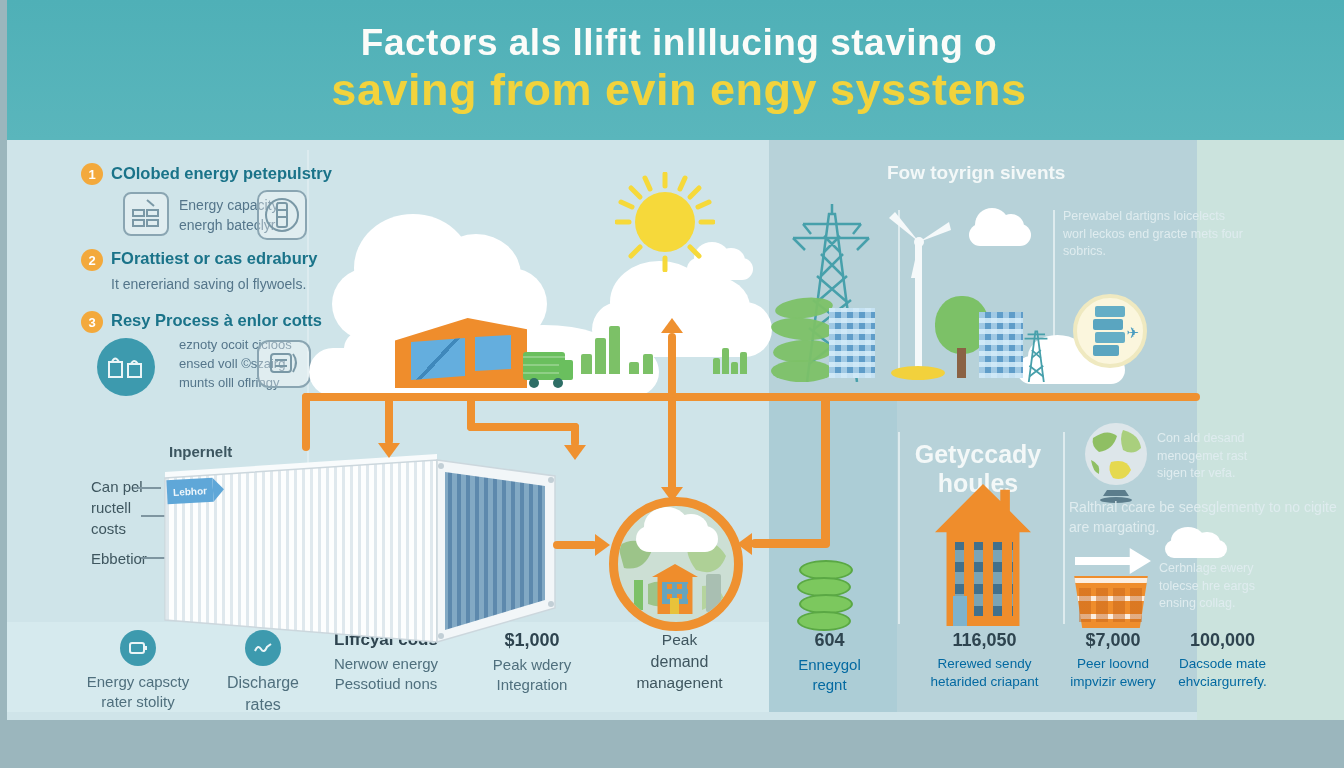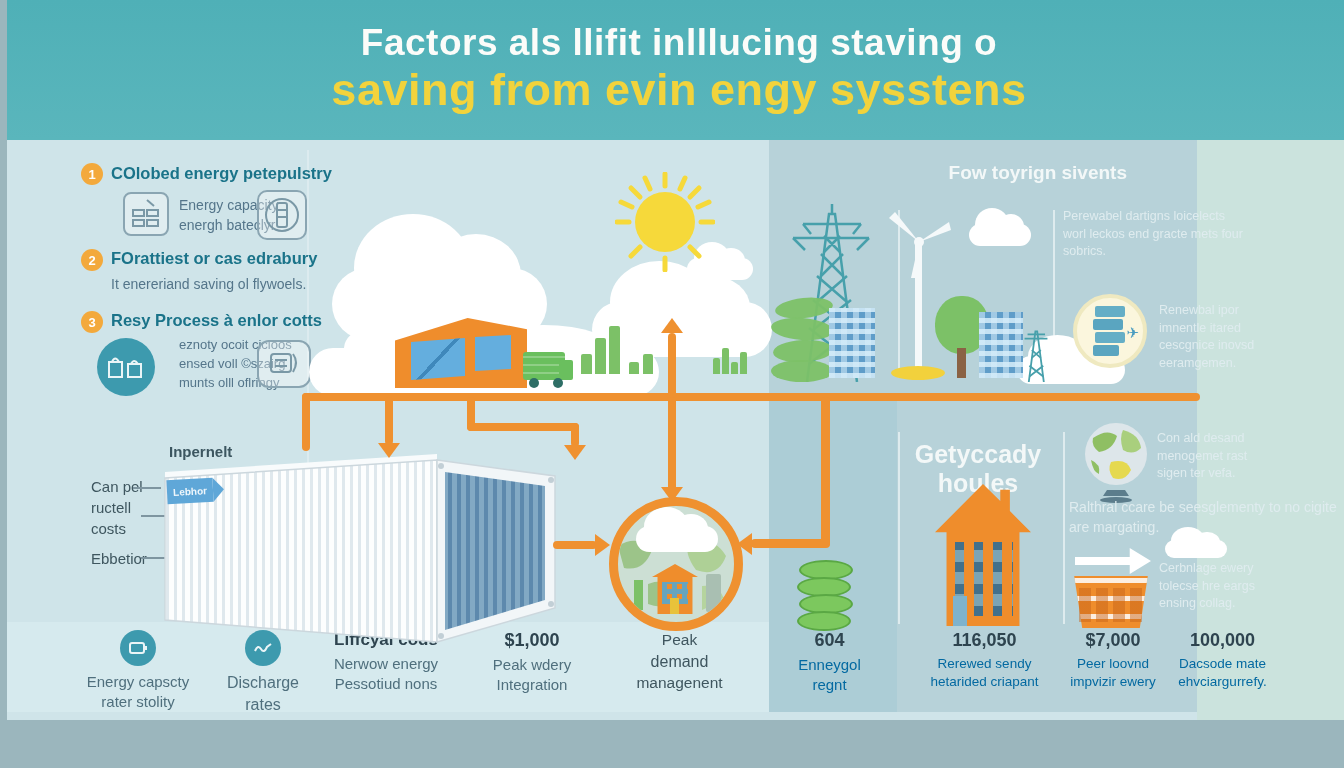--- a/index.html
+++ b/index.html
@@ -234,31 +234,30 @@
   </div>
   <div class="bldg" style="left:972px;top:312px;width:44px;height:66px"></div>
   <svg style="position:absolute;left:1008px;top:326px" width="42" height="56" viewBox="0 0 108 186">
     <g stroke="#47a0ab" stroke-width="6" fill="none">
       <path d="M30 186 L52 18 L58 18 L80 186"></path>
       <path d="M32 168 L78 132 M78 168 L32 132 M40 106 L70 80 M70 106 L40 80"></path>
       <path d="M16 42 L92 42 M26 28 L84 28"></path>
     </g>
   </svg>
 
-  <div class="rp-header" style="left:880px;top:162px;width:240px;text-align:right;font-size:19px">Fow toyrign sivents</div>
+  <div class="rp-header" style="left:880px;top:162px;width:240px;text-align:left;font-size:19px">Fow toyrign sivents</div>
   <div class="rp-text" style="left:1056px;top:208px;width:185px">Perewabel dartigns loicelects worl leckos end gracte mets four sobrics.</div>
 
   <div style="position:absolute;left:1066px;top:294px;width:74px;height:74px;border-radius:50%;background:#fbf6dd;border:4px solid #efe9c0;box-sizing:border-box">
     <div style="position:absolute;left:18px;top:8px;width:30px;height:11px;background:#65aec6;border-radius:2px"></div>
     <div style="position:absolute;left:16px;top:21px;width:30px;height:11px;background:#5aa5c0;border-radius:2px"></div>
     <div style="position:absolute;left:18px;top:34px;width:30px;height:11px;background:#65aec6;border-radius:2px"></div>
     <div style="position:absolute;left:16px;top:47px;width:26px;height:11px;background:#5aa5c0;border-radius:2px"></div>
     <span style="position:absolute;right:4px;top:26px;color:#4a9cc0;font-size:15px">✈</span>
   </div>
-  <div class="rp-text" style="left:1152px;top:302px;width:118px">Renewbal ipor imnentle itared cescgnice inovsd eeramgemen.</div>
 
   <div class="rp-header" style="left:866px;top:440px;width:210px;text-align:center;font-size:25px">Getyccady houles</div>
 
   <svg style="position:absolute;left:1076px;top:420px" width="66" height="86" viewBox="0 0 66 86">
     <circle cx="33" cy="34" r="31" fill="#dde6ea"></circle>
     <path d="M10 18 Q24 8 34 16 Q30 30 16 32 Q8 26 10 18Z" fill="#8fbf63"></path>
     <path d="M40 10 Q56 14 58 28 Q50 36 40 30 Q36 18 40 10Z" fill="#a9cf7d"></path>
     <path d="M28 42 Q44 38 48 50 Q42 62 30 58 Q24 50 28 42Z" fill="#e5d94f"></path>
     <path d="M8 40 Q18 44 16 54 Q10 52 8 40Z" fill="#8fbf63"></path>
     <path d="M24 70 L42 70 L46 76 L20 76 Z" fill="#5b7d8c"></path>

